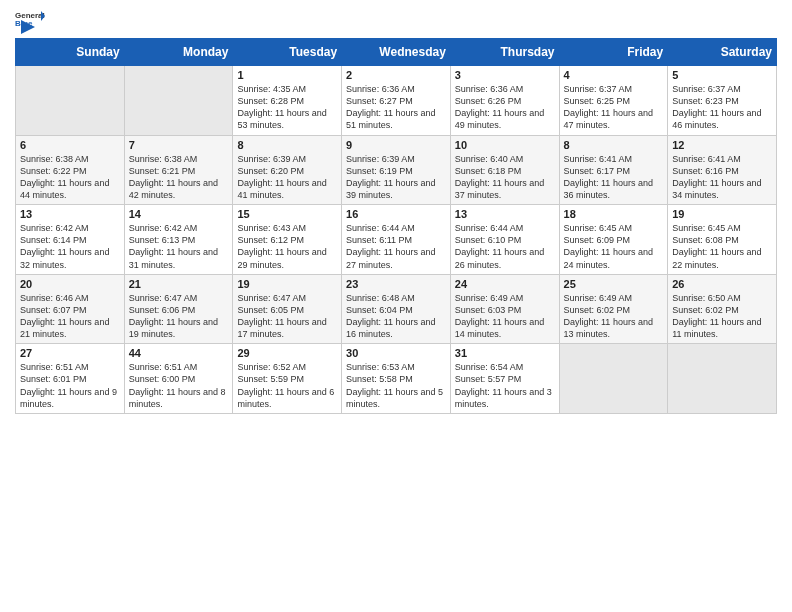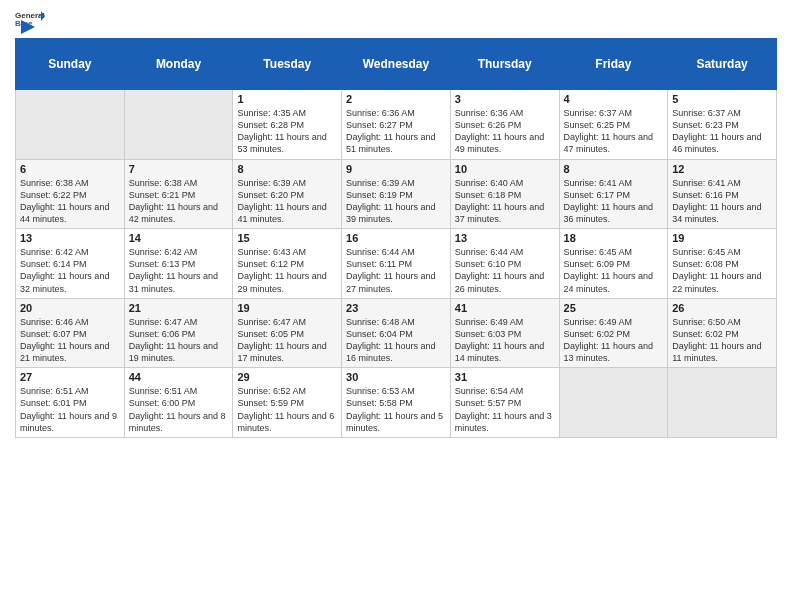--- a/index.html
+++ b/index.html
@@ -48,22 +48,22 @@
     .calendar {
       width: 100%;
       border-collapse: collapse;
       border: 1px solid #ccc;
     }
     .calendar th {
       background: #1a5fb4;
       color: #fff;
       font-size: 12px;
       font-weight: bold;
-      padding: 18px 4px;
-      text-align: center;
+      padding: 6px 4px;
+      text-align: right;
       border: 1px solid #1a5fb4;
     }
     .calendar td {
       vertical-align: top;
       border: 1px solid #ccc;
       padding: 3px 4px;
       width: calc(100% / 7);
       min-height: 75px;
       font-size: 9.5px;
       color: #333;
@@ -293,21 +293,21 @@
 and 17 minutes.</div>
           </td>
           <td>
             <span class="day-num">23</span>
             <div class="day-info">Sunrise: 6:48 AM
 Sunset: 6:04 PM
 Daylight: 11 hours
 and 16 minutes.</div>
           </td>
           <td>
-            <span class="day-num">41</span>
+            <span class="day-num">24</span>
             <div class="day-info">Sunrise: 6:49 AM
 Sunset: 6:03 PM
 Daylight: 11 hours
 and 14 minutes.</div>
           </td>
           <td>
             <span class="day-num">25</span>
             <div class="day-info">Sunrise: 6:49 AM
 Sunset: 6:02 PM
 Daylight: 11 hours

